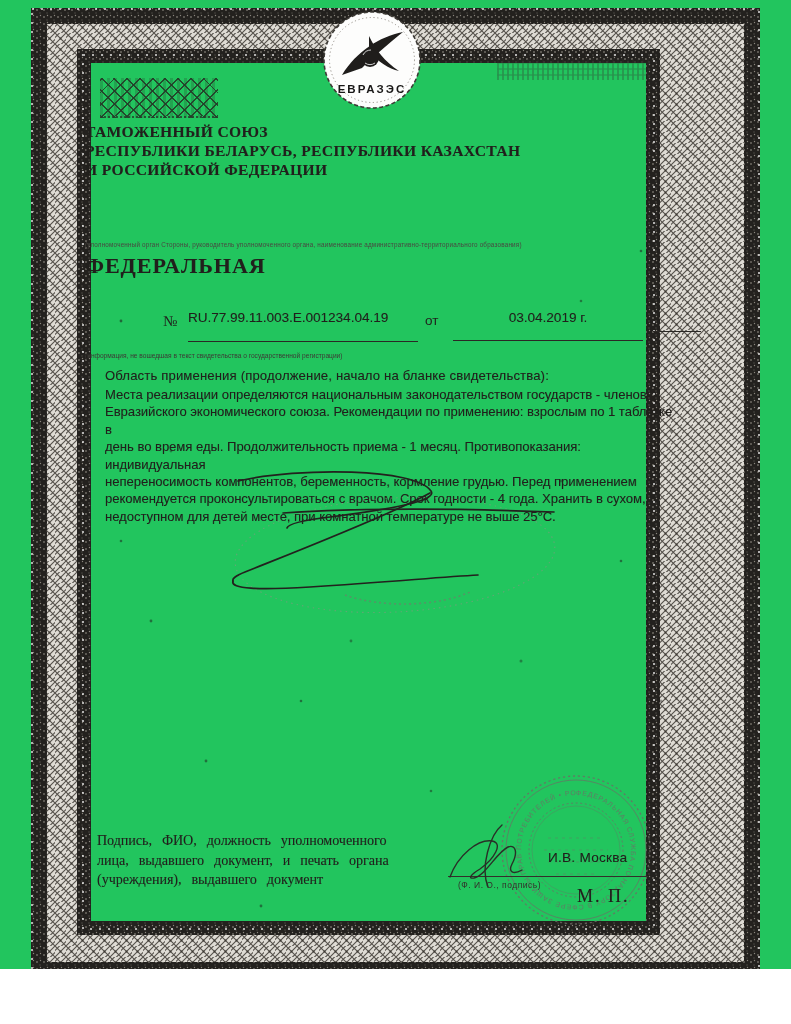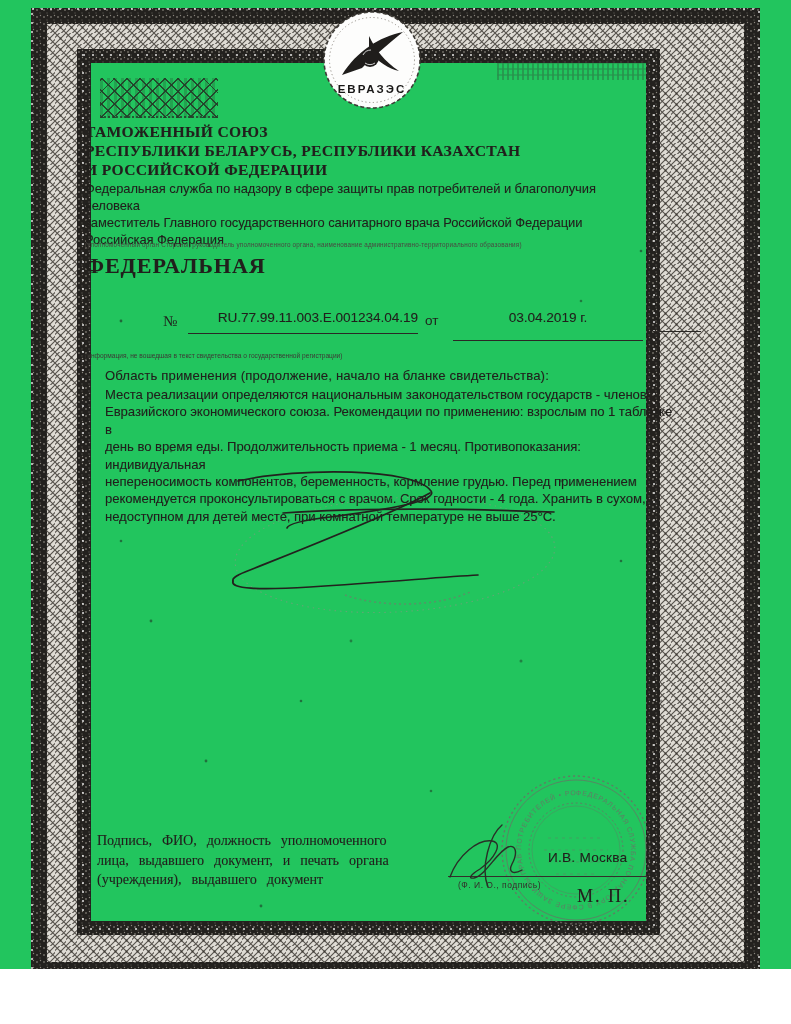--- a/index.html
+++ b/index.html
@@ -19,22 +19,22 @@
     line-height:19px;letter-spacing:.4px;}
   .agency{left:85px;top:180px;width:568px;font-size:12.8px;line-height:17px;}
   .authority-note{left:85px;top:241px;width:568px;font-size:6.3px;color:#4a4741;letter-spacing:.2px;}
 
   .title1{left:85px;top:253px;width:568px;font-weight:bold;font-size:22px;letter-spacing:1px;}
   .title2{left:85px;top:279px;width:568px;font-weight:bold;font-size:19.5px;letter-spacing:.4px;}
 
   
   .regrow{left:85px;top:310px;width:568px;height:26px;font-size:13.5px;}
   .no-sign{position:absolute;left:78px;top:3px;font-size:15px;}
-  .reg-number{position:absolute;left:103px;top:0;width:230px;text-align:right;
-     border-bottom:1.4px solid #2a2825;padding-bottom:8px;}
+  .reg-number{position:absolute;left:103px;top:0;width:230px;text-align:left;
+     border-bottom:1.4px solid #2a2825;padding-bottom:16px;}
   .from-label{position:absolute;left:340px;top:3px;}
   .reg-date{position:absolute;left:368px;top:0;width:190px;text-align:center;
      border-bottom:1.4px solid #2a2825;padding-bottom:15px;}
   .extra-rule{position:absolute;left:568px;top:21px;width:48px;border-bottom:1.4px solid #2a2825;}
   .reg-note{left:85px;top:352px;width:568px;font-size:6.6px;color:#3d3a35;}
 
   
   .scope-head{left:105px;top:368px;width:560px;font-size:13px;letter-spacing:.2px;}
   .scope-text{left:105px;top:386px;width:570px;font-size:13px;line-height:17.4px;}
 
@@ -111,25 +111,20 @@
 
   <div class="abs patch"></div>
   <div class="abs smudge"></div>
   <div class="abs speckles"></div>
 
   <div class="abs union-head serif center rough">
     <div>ТАМОЖЕННЫЙ СОЮЗ</div>
     <div>РЕСПУБЛИКИ БЕЛАРУСЬ, РЕСПУБЛИКИ КАЗАХСТАН</div>
     <div>И РОССИЙСКОЙ ФЕДЕРАЦИИ</div>
   </div>
-  <div class="abs agency center rough">
-    <div>Федеральная служба по надзору в сфере защиты прав потребителей и благополучия человека</div>
-    <div>заместитель Главного государственного санитарного врача Российской Федерации</div>
-    <div>Российская Федерация</div>
-  </div>
   <div class="abs authority-note center">(уполномоченный орган Стороны, руководитель уполномоченного органа, наименование административно-территориального образования)</div>
 
   <div class="abs title1 serif center rough">ФЕДЕРАЛЬНАЯ</div>
 
   <div class="abs regrow">
     <span class="no-sign serif">№</span>
     <span class="reg-number rough">RU.77.99.11.003.E.001234.04.19</span>
     <span class="from-label">от</span>
     <span class="reg-date rough">03.04.2019 г.</span>
     <span class="extra-rule"></span>

